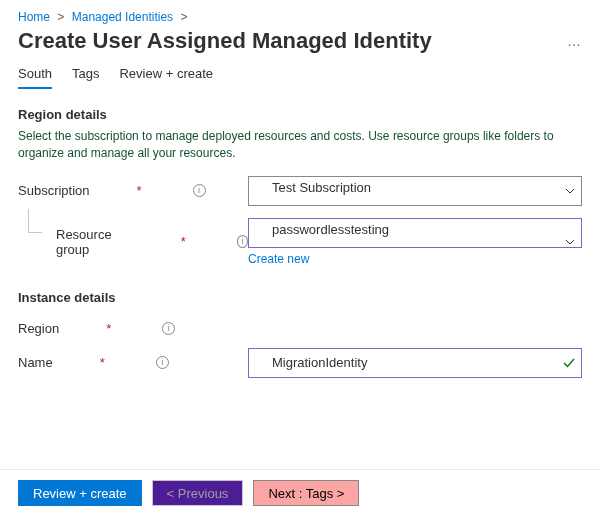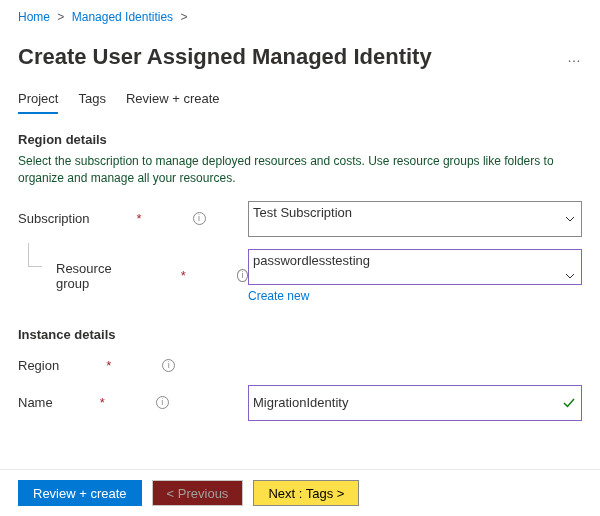--- a/index.html
+++ b/index.html
@@ -7,78 +7,78 @@
     margin: 0;
     font-family: "Segoe UI", Arial, sans-serif;
     font-size: 13px;
     color: #323130;
     background: #fff;
     width: 600px;
     height: 516px;
     position: relative;
   }
   .page { padding: 10px 18px 0 18px; }
-  .breadcrumb { font-size: 12px; color: #605e5c; margin-bottom: 20px; }
+  .breadcrumb { font-size: 12px; color: #605e5c; margin-bottom: 4px; }
   .breadcrumb a { color: #0078d4; text-decoration: none; }
   .breadcrumb .sep { color: #605e5c; margin: 0 4px; }
-  h1.title { font-size: 22px; font-weight: 600; margin: 0 0 21px 0; display: flex; align-items: center; justify-content: space-between; }
+  h1.title { font-size: 22px; font-weight: 600; margin: 0 0 12px 0; display: flex; align-items: center; justify-content: space-between; }
   h1.title .dots { font-size: 14px; color: #605e5c; margin-left: 12px; font-weight: 400; letter-spacing: 1px; }
   .tabs { display: flex; gap: 20px; border-bottom: none; margin-bottom: 18px; }
   .tab { padding: 0 0 6px 0; font-size: 13px; color: #323130; cursor: pointer; }
   .tab.active { border-bottom: 2px solid #0078d4; color: #323130; font-weight: 400; }
   .section-head { font-weight: 600; font-size: 13px; margin: 8px 0 6px 0; }
   .section-desc { font-size: 12px; color: #14532d; margin: 0 0 14px 0; line-height: 1.4; max-width: 540px;}
   .form-row { display: flex; align-items: center; margin-bottom: 12px; }
   .form-row.indent .label-wrap { padding-left: 38px; position: relative; }
   .connector { position: absolute; left: 10px; top: -18px; width: 14px; height: 24px; border-left: 1px solid #c8c6c4; border-bottom: 1px solid #c8c6c4; }
   .label-wrap { width: 230px; display: flex; align-items: center; font-size: 13px; gap: 45px; }
   .req { color: #a4262c; margin-left: 2px; }
   .info-icon { margin-left: 6px; display: inline-flex; align-items: center; justify-content: center; width: 13px; height: 13px; border: 1px solid #8a8886; border-radius: 50%; font-size: 9px; color: #8a8886; line-height: 1; cursor: default; }
   .field-wrap { flex: 1; position: relative; }
   .select, .textinput {
-    width: 100%; height: 36px; padding: 3px 26px 3px 4px;
+    width: 100%; height: 30px; padding: 3px 26px 3px 23px;
     font-size: 13px; color: #323130; background: #fff;
     border: 1px solid #8a8886; outline: none;
   }
   .select.purple, .textinput.purple { border: 1px solid #8661c5; }
   .field-wrap .chev, .field-wrap .check {
     position: absolute; right: 6px; top: 50%; transform: translateY(-50%);
     pointer-events: none;
   }
   .create-new { font-size: 12px; margin-top: 4px; }
   .create-new a { color: #0078d4; text-decoration: none; }
   .footer {
     position: absolute; bottom: 0; left: 0; right: 0;
     border-top: 1px solid #edebe9; padding: 10px 18px;
     display: flex; gap: 10px; background: #fff;
   }
-  .btn { height: 26px; padding: 0 14px; font-size: 13px; cursor: pointer; border: 1px solid #8a8886; background: #fde047; }
+  .btn { height: 26px; padding: 0 14px; font-size: 13px; cursor: pointer; border: 1px solid #8a8886; background: #fca5a5; }
   .btn.primary { background: #0078d4; color: #fff; border: 1px solid #0078d4; }
-  .btn.disabled { color: #a19f9d; border-color: #c8c6c4; background: #7f1d1d; cursor: default; }
+  .btn.disabled { color: #a19f9d; border-color: #c8c6c4; background: #4c1d95; cursor: default; }
   svg { display: block; }
 </style>
 </head>
 <body>
 
 <div class="page">
 
   <div class="breadcrumb">
     <a href="#">Home</a>
     <span class="sep">&gt;</span>
     <a href="#">Managed Identities</a>
     <span class="sep">&gt;</span>
   </div>
 
   <h1 class="title">
     <span>Create User Assigned Managed Identity</span>
     <span class="dots">…</span>
   </h1>
 
   <div class="tabs">
-    <div class="tab active">Project</div>
+    <div class="tab active">South</div>
     <div class="tab">Tags</div>
     <div class="tab">Review + create</div>
   </div>
 
   <div class="section-head">Region details</div>
   <p class="section-desc">Select the subscription to manage deployed resources and costs. Use resource groups like folders to organize and manage all your resources.</p>
 
   <div class="form-row">
     <div class="label-wrap">
       <span>Subscription</span>

